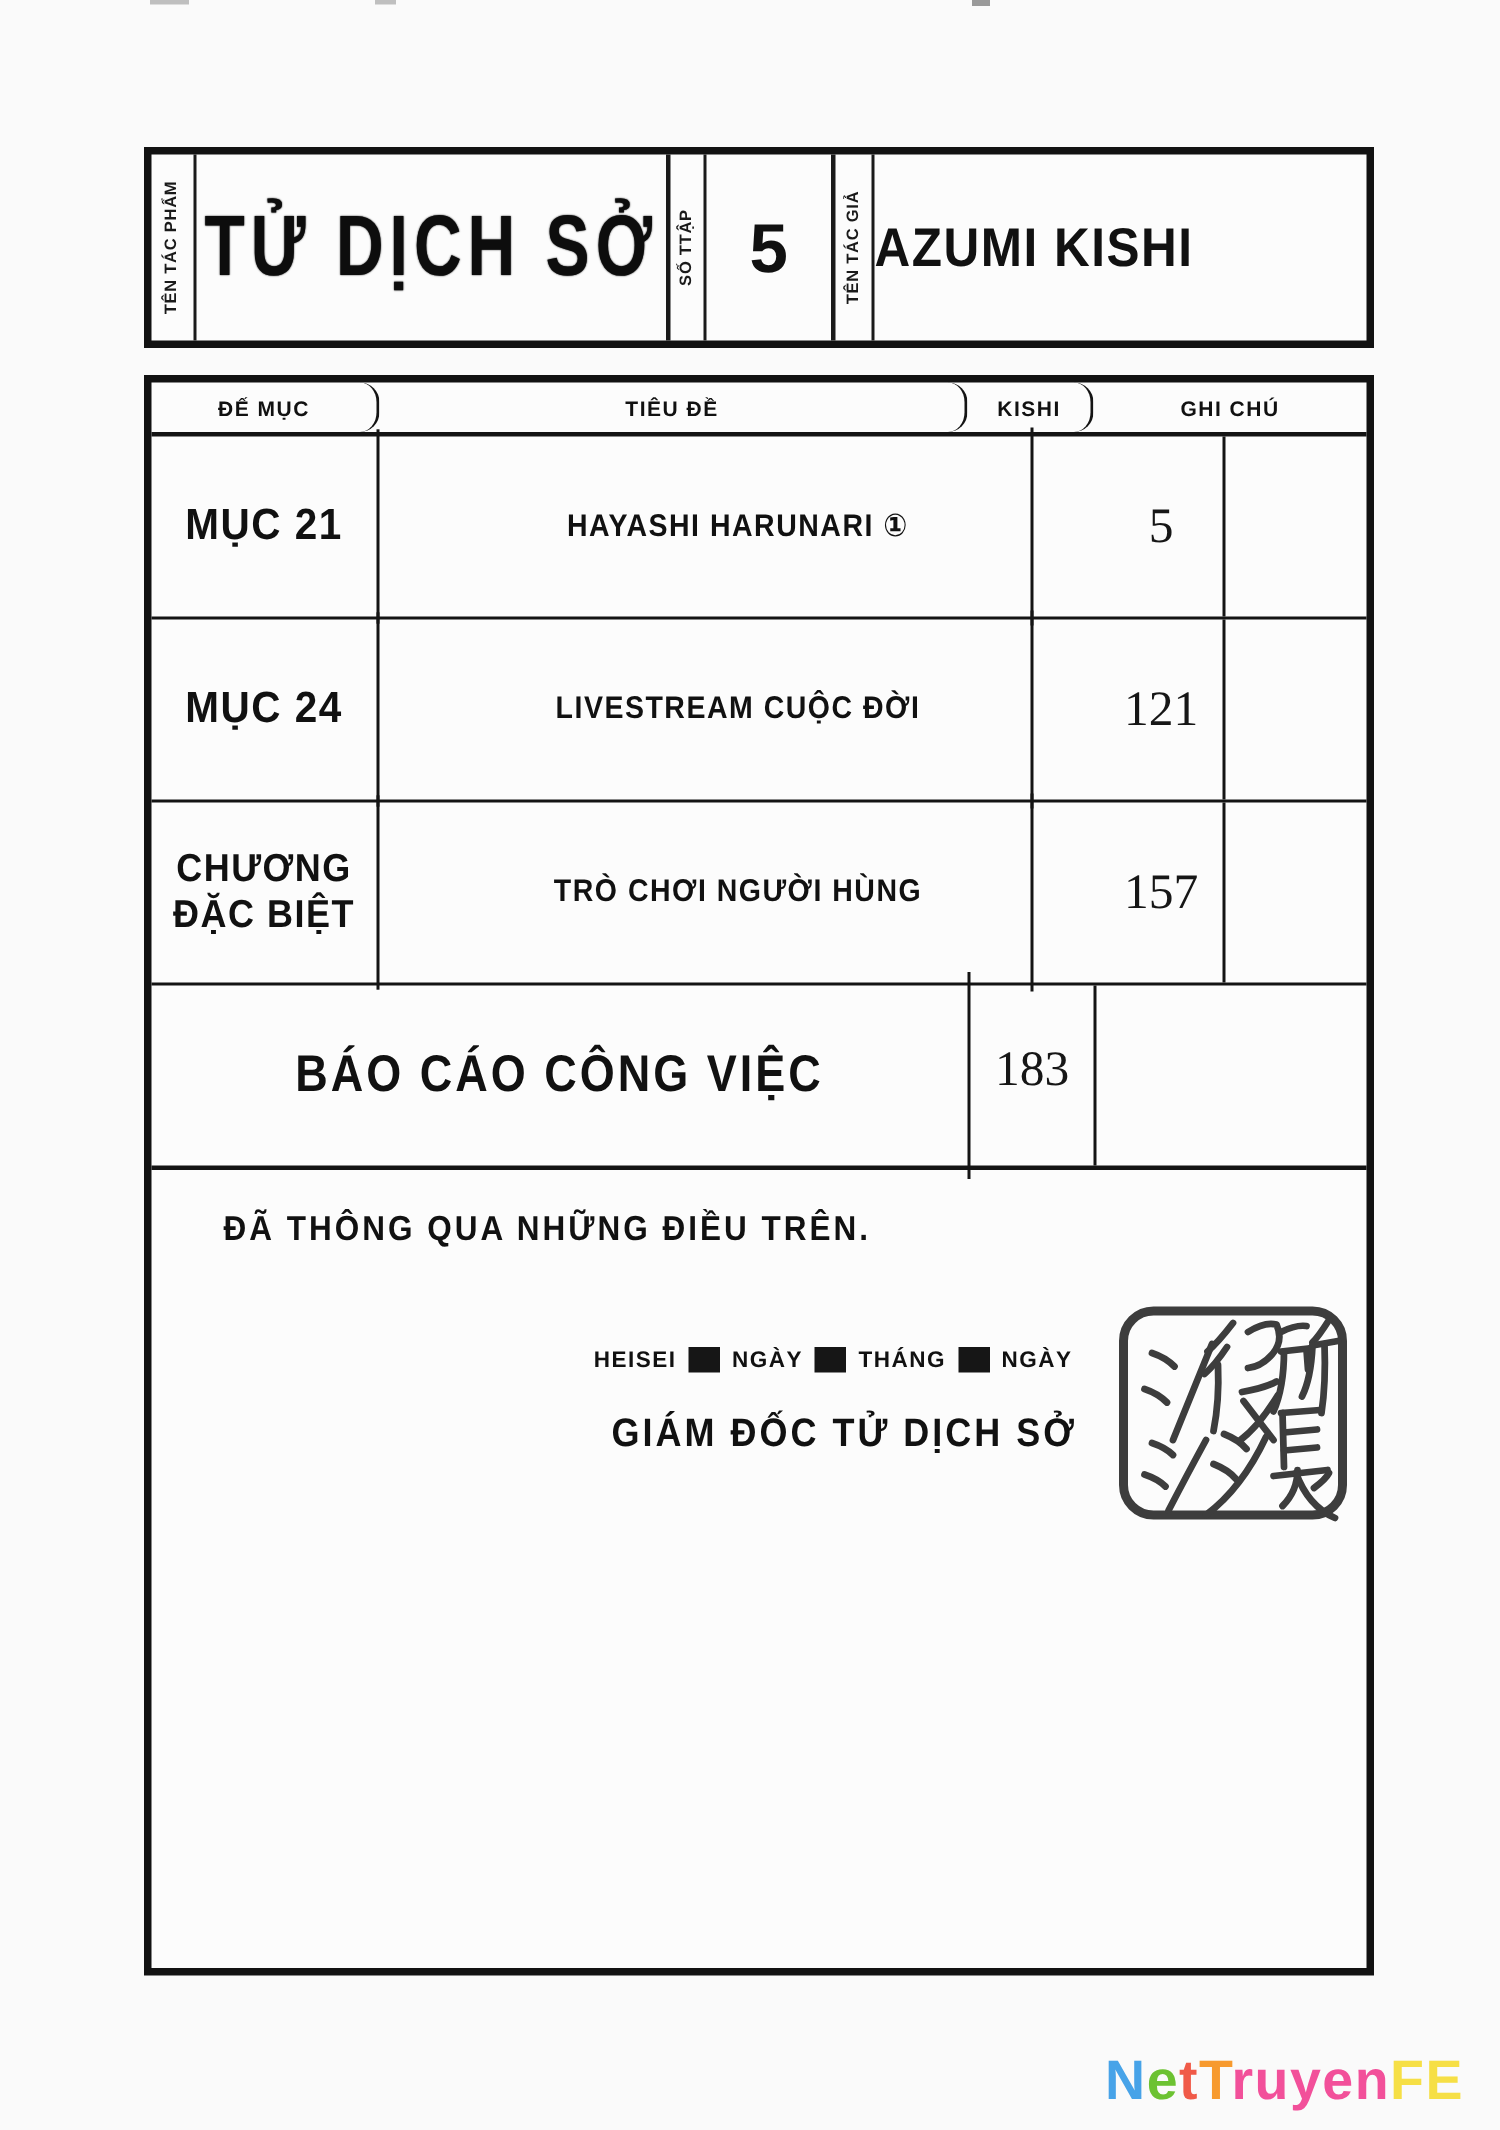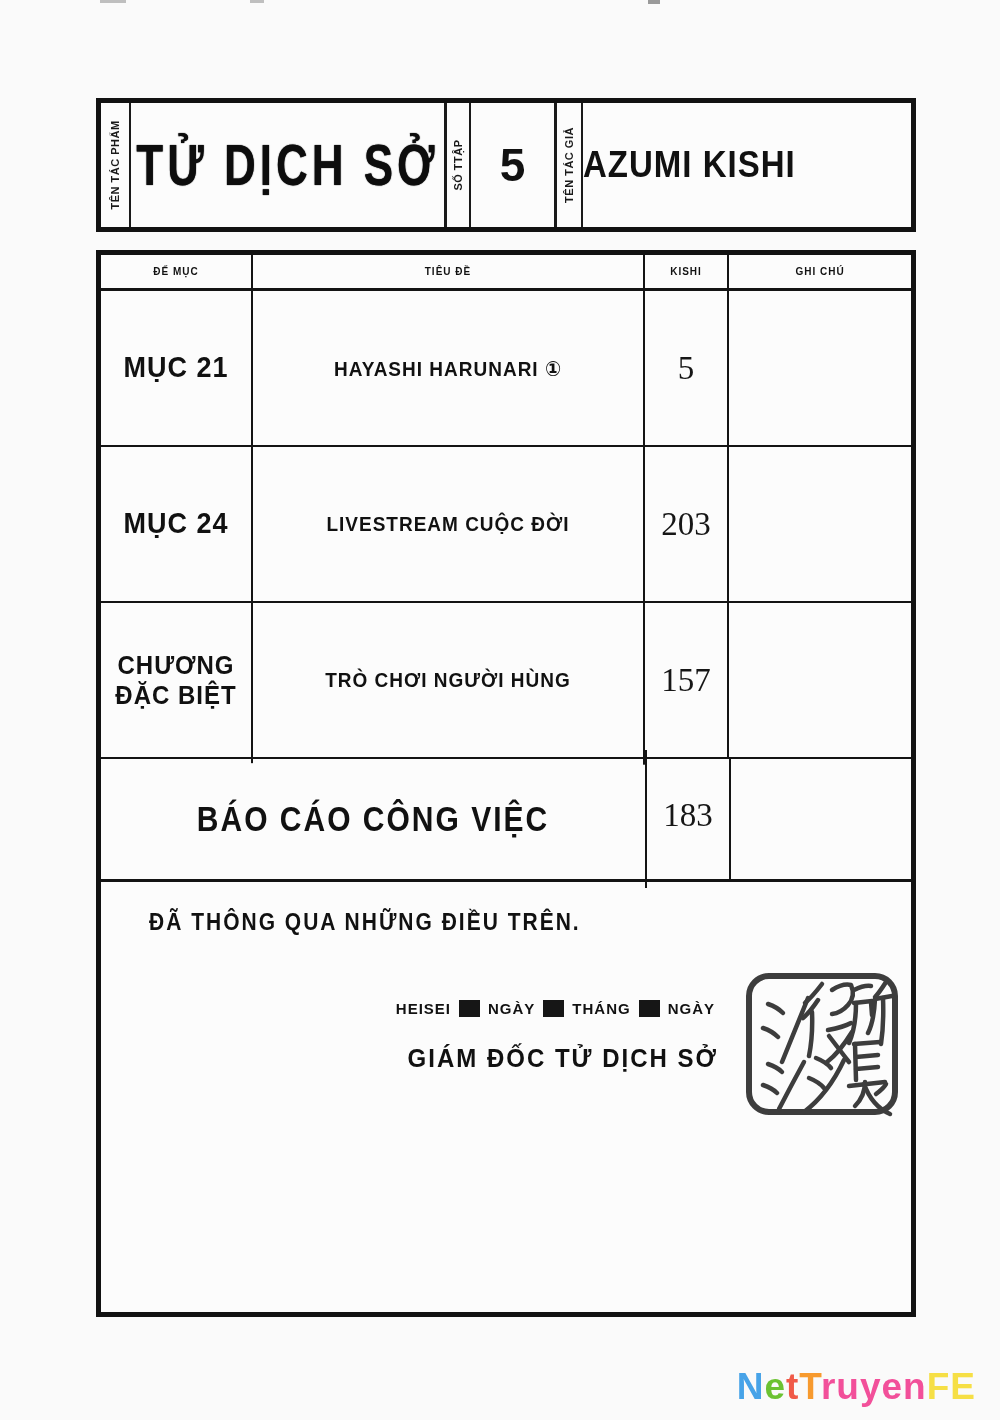--- a/index.html
+++ b/index.html
@@ -35,22 +35,22 @@
   .hb-author { flex:1; display:flex; align-items:center; }
   .author-name { font-size:33px; font-weight:900; letter-spacing:1px; transform:scaleY(1.1); }
 
   
   .toc-box {
     position:absolute; left:96px; top:250px; width:820px; height:1067px;
     border:5px solid #121212; background:#fcfcfc; display:flex; flex-direction:column;
   }
   .trow { display:flex; align-items:stretch; }
   .thead { height:36px; border-bottom:3px solid #141414; }
-  .thead .cell { font-size:10px; font-weight:bold; letter-spacing:1px; }
-  .drow { height:156px; border-bottom:2px solid #141414; }
+  .thead .cell { font-size:14px; font-weight:bold; letter-spacing:1px;border-radius:13px; }
+  .drow { height:122px; border-bottom:2px solid #141414;gap:44px; }
   .frow { height:123px; border-bottom:3px solid #141414; }
   .cell { display:flex; align-items:center; justify-content:center; text-align:center; }
   .c1 { width:152px; border-right:2px solid #141414; }
   .c2 { width:392px; border-right:2px solid #141414; }
   .c3 { width:84px;  border-right:2px solid #141414; }
   .c4 { flex:1; }
   .c12 { width:546px; border-right:2px solid #141414; }
   .muc { font-size:27px; font-weight:900; letter-spacing:1px; line-height:1.15; padding:0 8px; transform:scaleY(1.08); }
   .tieu-de { font-size:19px; font-weight:900; letter-spacing:1px; transform:scaleY(1.1); }
   .trang { font-family:"Liberation Serif","DejaVu Serif",serif; font-size:33px; color:#161616; }
@@ -130,21 +130,21 @@
       <div class="cell c2 tieu-de">HAYASHI HARUNARI ①</div>
       <div class="cell c3 trang">5</div>
       <div class="cell c4"></div>
     </div>
 
 
 
     <div class="trow drow">
       <div class="cell c1 muc">MỤC 24</div>
       <div class="cell c2 tieu-de">LIVESTREAM CUỘC ĐỜI</div>
-      <div class="cell c3 trang">203</div>
+      <div class="cell c3 trang">121</div>
       <div class="cell c4"></div>
     </div>
 
     <div class="trow drow">
       <div class="cell c1 muc" style="font-size:24px;">CHƯƠNG ĐẶC BIỆT</div>
       <div class="cell c2 tieu-de">TRÒ CHƠI NGƯỜI HÙNG</div>
       <div class="cell c3 trang">157</div>
       <div class="cell c4"></div>
     </div>
 

